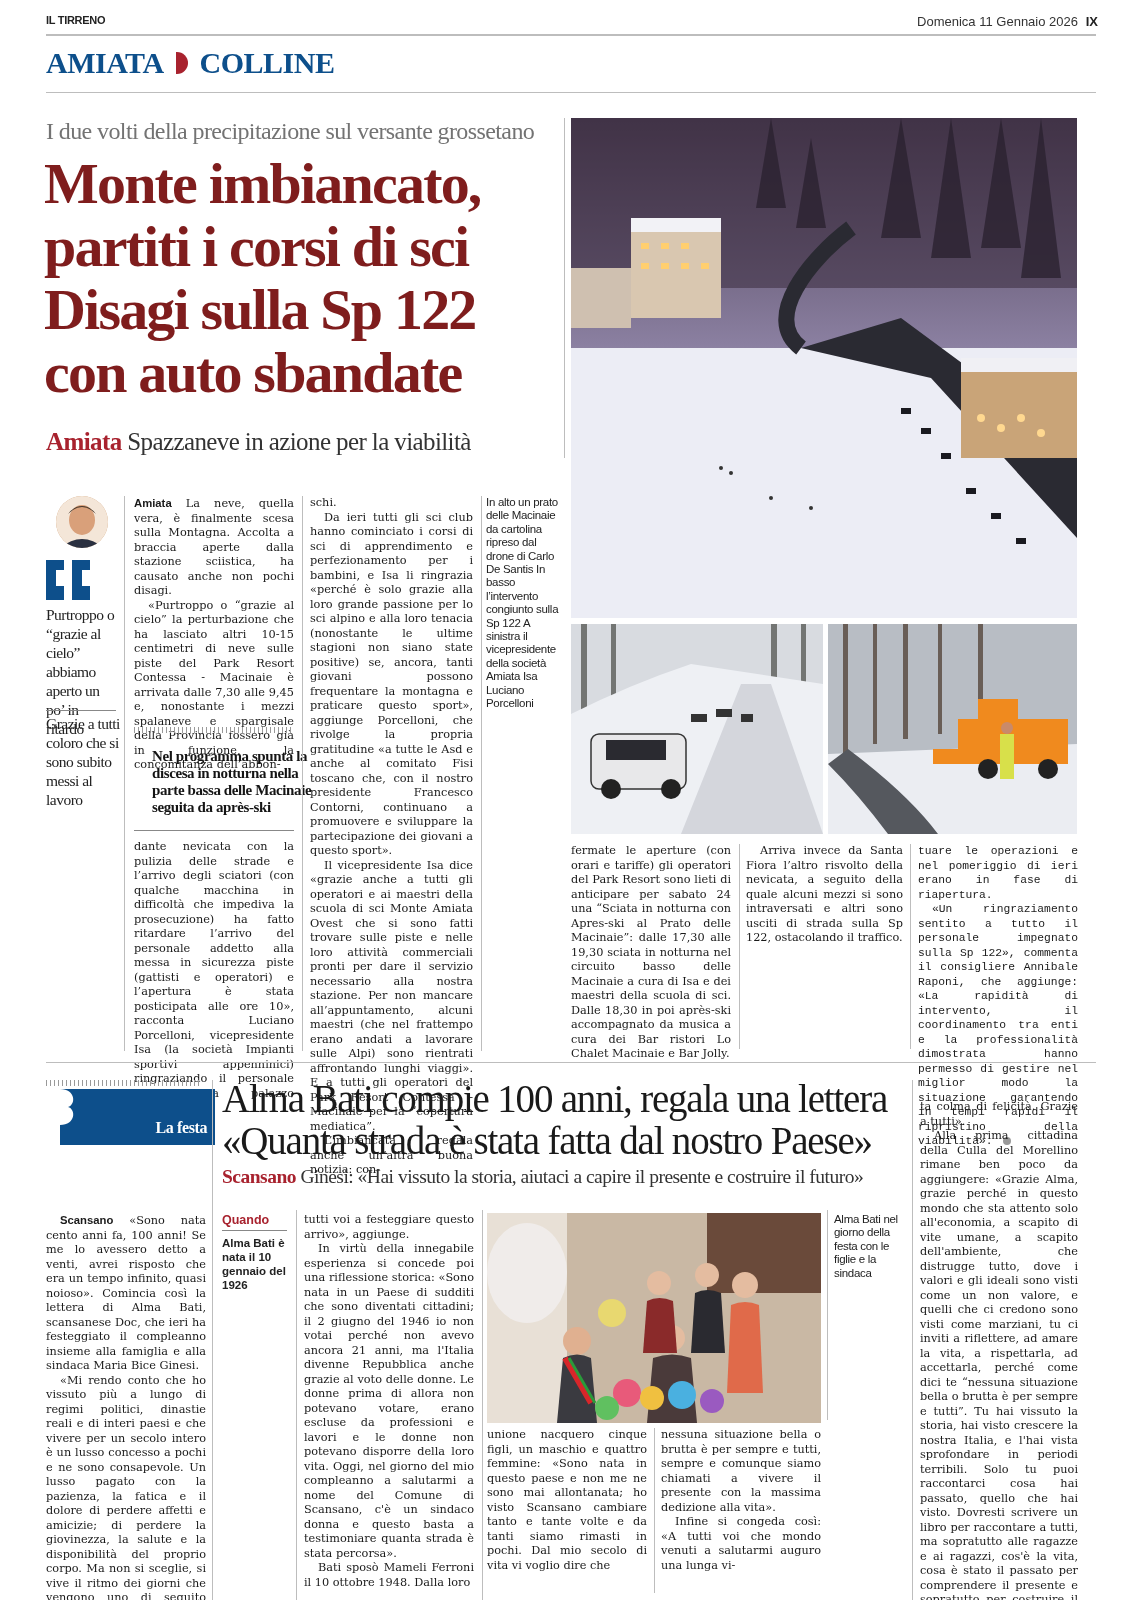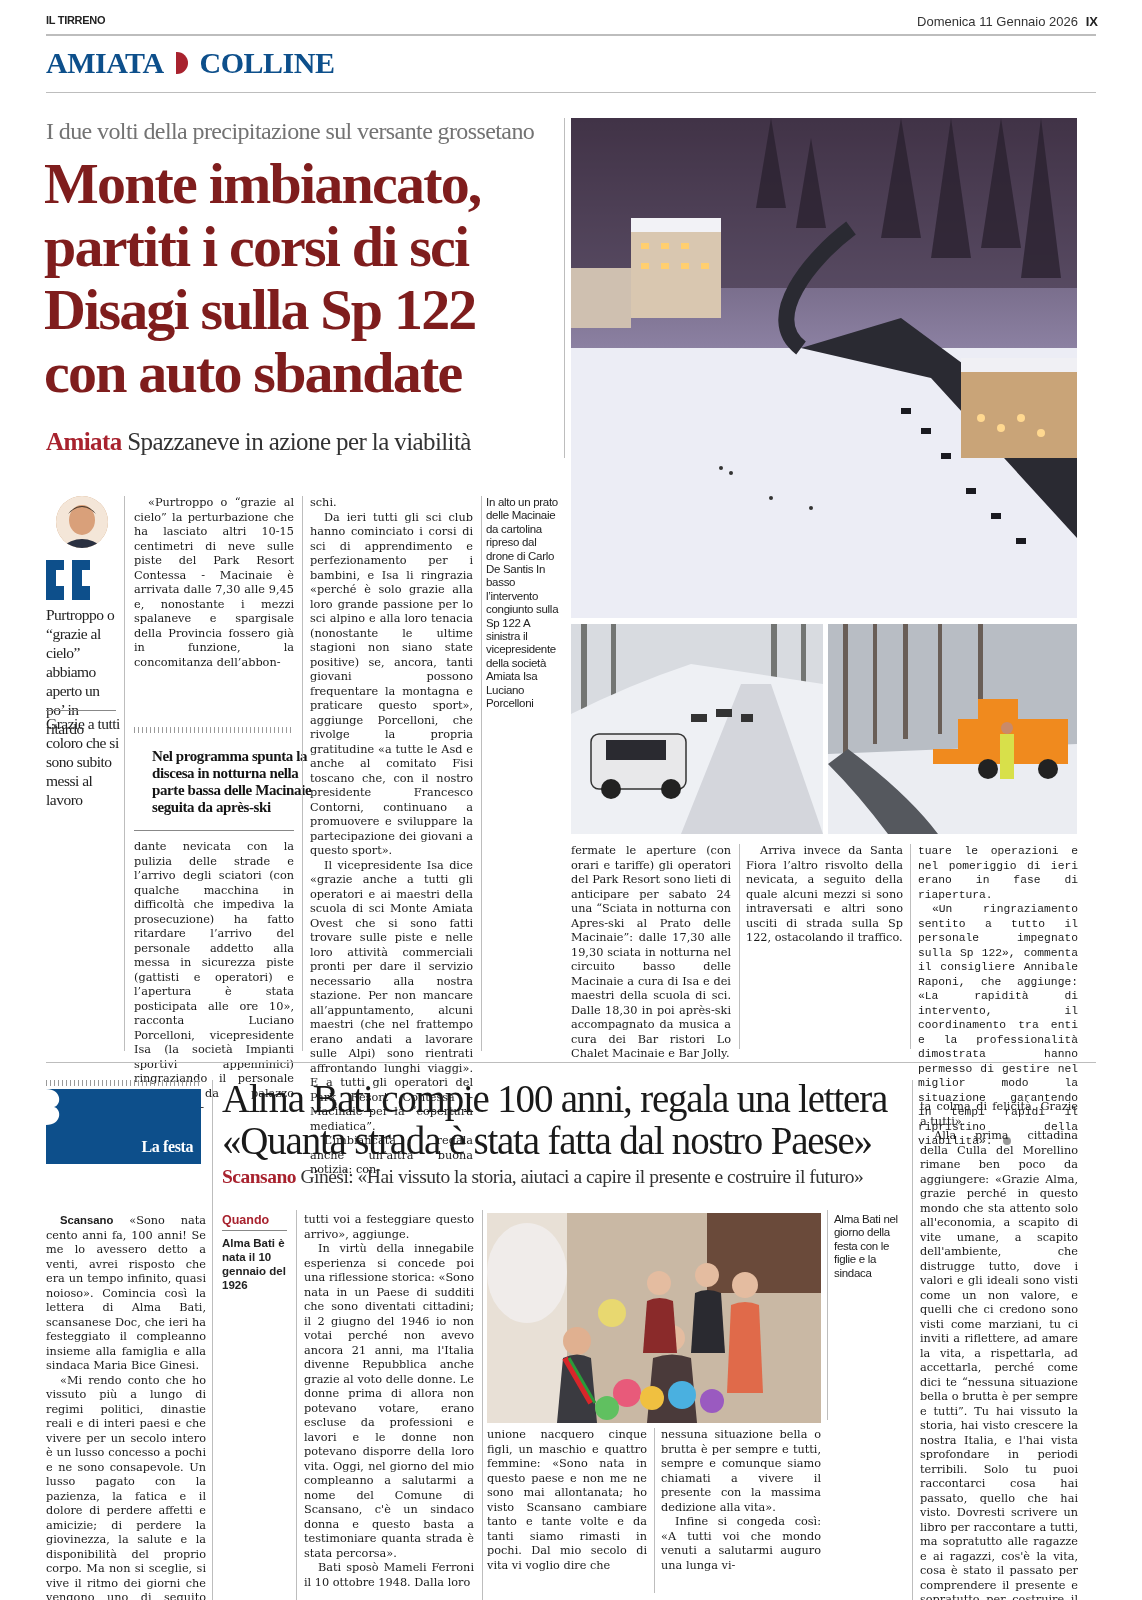--- a/index.html
+++ b/index.html
@@ -173,20 +173,21 @@
 <svg class="abs" style="left:46px;top:560px;" width="48" height="40" viewBox="0 0 48 40">
   <path d="M0 0 H18 V10 H10 V26 H18 V40 H0 Z" fill="#0d4f8b"></path>
   <path d="M26 0 H44 V10 H36 V26 H44 V40 H26 Z" fill="#0d4f8b"></path>
 </svg>
 <div class="abs quote-text" style="left:46px;top:605px;width:72px;">Purtroppo o “grazie al cielo” abbiamo aperto un po’ in ritardo</div>
 <div class="abs rule" style="left:46px;top:710px;width:70px;height:1px;background:#888;"></div>
 <div class="abs quote-text" style="left:46px;top:714px;width:74px;">Grazie a tutti coloro che si sono subito messi al lavoro</div>
 <div class="abs vrule" style="left:124px;top:496px;height:555px;"></div>
 
 <div class="abs col" style="left:134px;top:496px;width:160px;">
+  <p class="first"><span class="lead">Amiata</span><span> La neve, quella vera, è finalmente scesa sulla Montagna. Accolta a braccia aperte dalla stazione sciistica, ha causato anche non pochi disagi.</span></p>
   <p>«Purtroppo o “grazie al cielo” la perturbazione che ha lasciato altri 10-15 centimetri di neve sulle piste del Park Resort Contessa - Macinaie è arrivata dalle 7,30 alle 9,45 e, nonostante i mezzi spalaneve e spargisale della Provincia fossero già in funzione, la concomitanza dell’abbon-</p>
 </div>
 <div class="abs ticks" style="left:134px;top:727px;width:160px;"></div>
 <div class="abs boxhead" style="left:152px;top:748px;width:160px;">Nel programma spunta la discesa in notturna nella parte bassa delle Macinaie seguita da après-ski</div>
 <div class="abs rule" style="left:134px;top:830px;width:160px;height:1px;background:#888;"></div>
 <div class="abs col" style="left:134px;top:840px;width:160px;">
   <p class="first">dante nevicata con la pulizia delle strade e l’arrivo degli sciatori (con qualche macchina in difficoltà che impediva la prosecuzione) ha fatto ritardare l’arrivo del personale addetto alla messa in sicurezza piste (gattisti e operatori) e l’apertura è stata posticipata alle ore 10», racconta Luciano Porcelloni, vicepresidente Isa (la società Impianti sportivi appenninici) ringraziando il personale inviato da palazzo Aldobrande-</p>
 </div>
 <div class="abs vrule" style="left:302px;top:496px;height:555px;"></div>
 
@@ -211,21 +212,21 @@
 <div class="abs vrule" style="left:910px;top:844px;height:205px;"></div>
 
 <div class="abs col" style="left:918px;top:844px;width:160px;font-family:Liberation Mono, monospace;">
   <p class="first">tuare le operazioni e nel pomeriggio di ieri erano in fase di riapertura.</p>
   <p><span>«Un ringraziamento sentito a tutto il personale impegnato sulla Sp 122», commenta il consigliere Annibale Raponi, che aggiunge: «La rapidità di intervento, il coordinamento tra enti e la professionalità dimostrata hanno permesso di gestire nel miglior modo la situazione garantendo in tempi rapidi il ripristino della viabilità».</span><span class="enddot"></span></p>
 </div>
 
 <div class="abs rule" style="left:46px;top:1062px;width:1050px;height:1px;"></div>
 
 <div class="abs ticks" style="left:46px;top:1080px;width:155px;"></div>
-<div class="abs" style="left:46px;top:1089px;width:155px;height:75px;background:#0d4f8b;">
+<div class="abs" style="left:60px;top:1089px;width:155px;height:56px;background:#0d4f8b;">
   <svg class="abs" style="left:0;top:0;" width="34" height="36" viewBox="0 0 34 36">
     <path d="M0 0 C16 0 16 16 8 18 C16 20 16 36 0 36 Z" fill="#fff"></path>
     <path d="M14 0 C30 0 30 16 22 18 C30 20 30 36 14 36 Z" fill="#fff" opacity="0.0"></path>
   </svg>
   <div class="abs" style="right:8px;bottom:8px;font-family:'Liberation Serif',serif;font-weight:bold;font-size:16px;color:#fff;letter-spacing:-0.4px;">La festa</div>
 </div>
 <div class="abs vrule" style="left:212px;top:1080px;height:520px;"></div>
 
 <div class="abs h2" style="left:222px;top:1078px;width:700px;">
   <div>Alma Bati compie 100 anni, regala una lettera</div>

